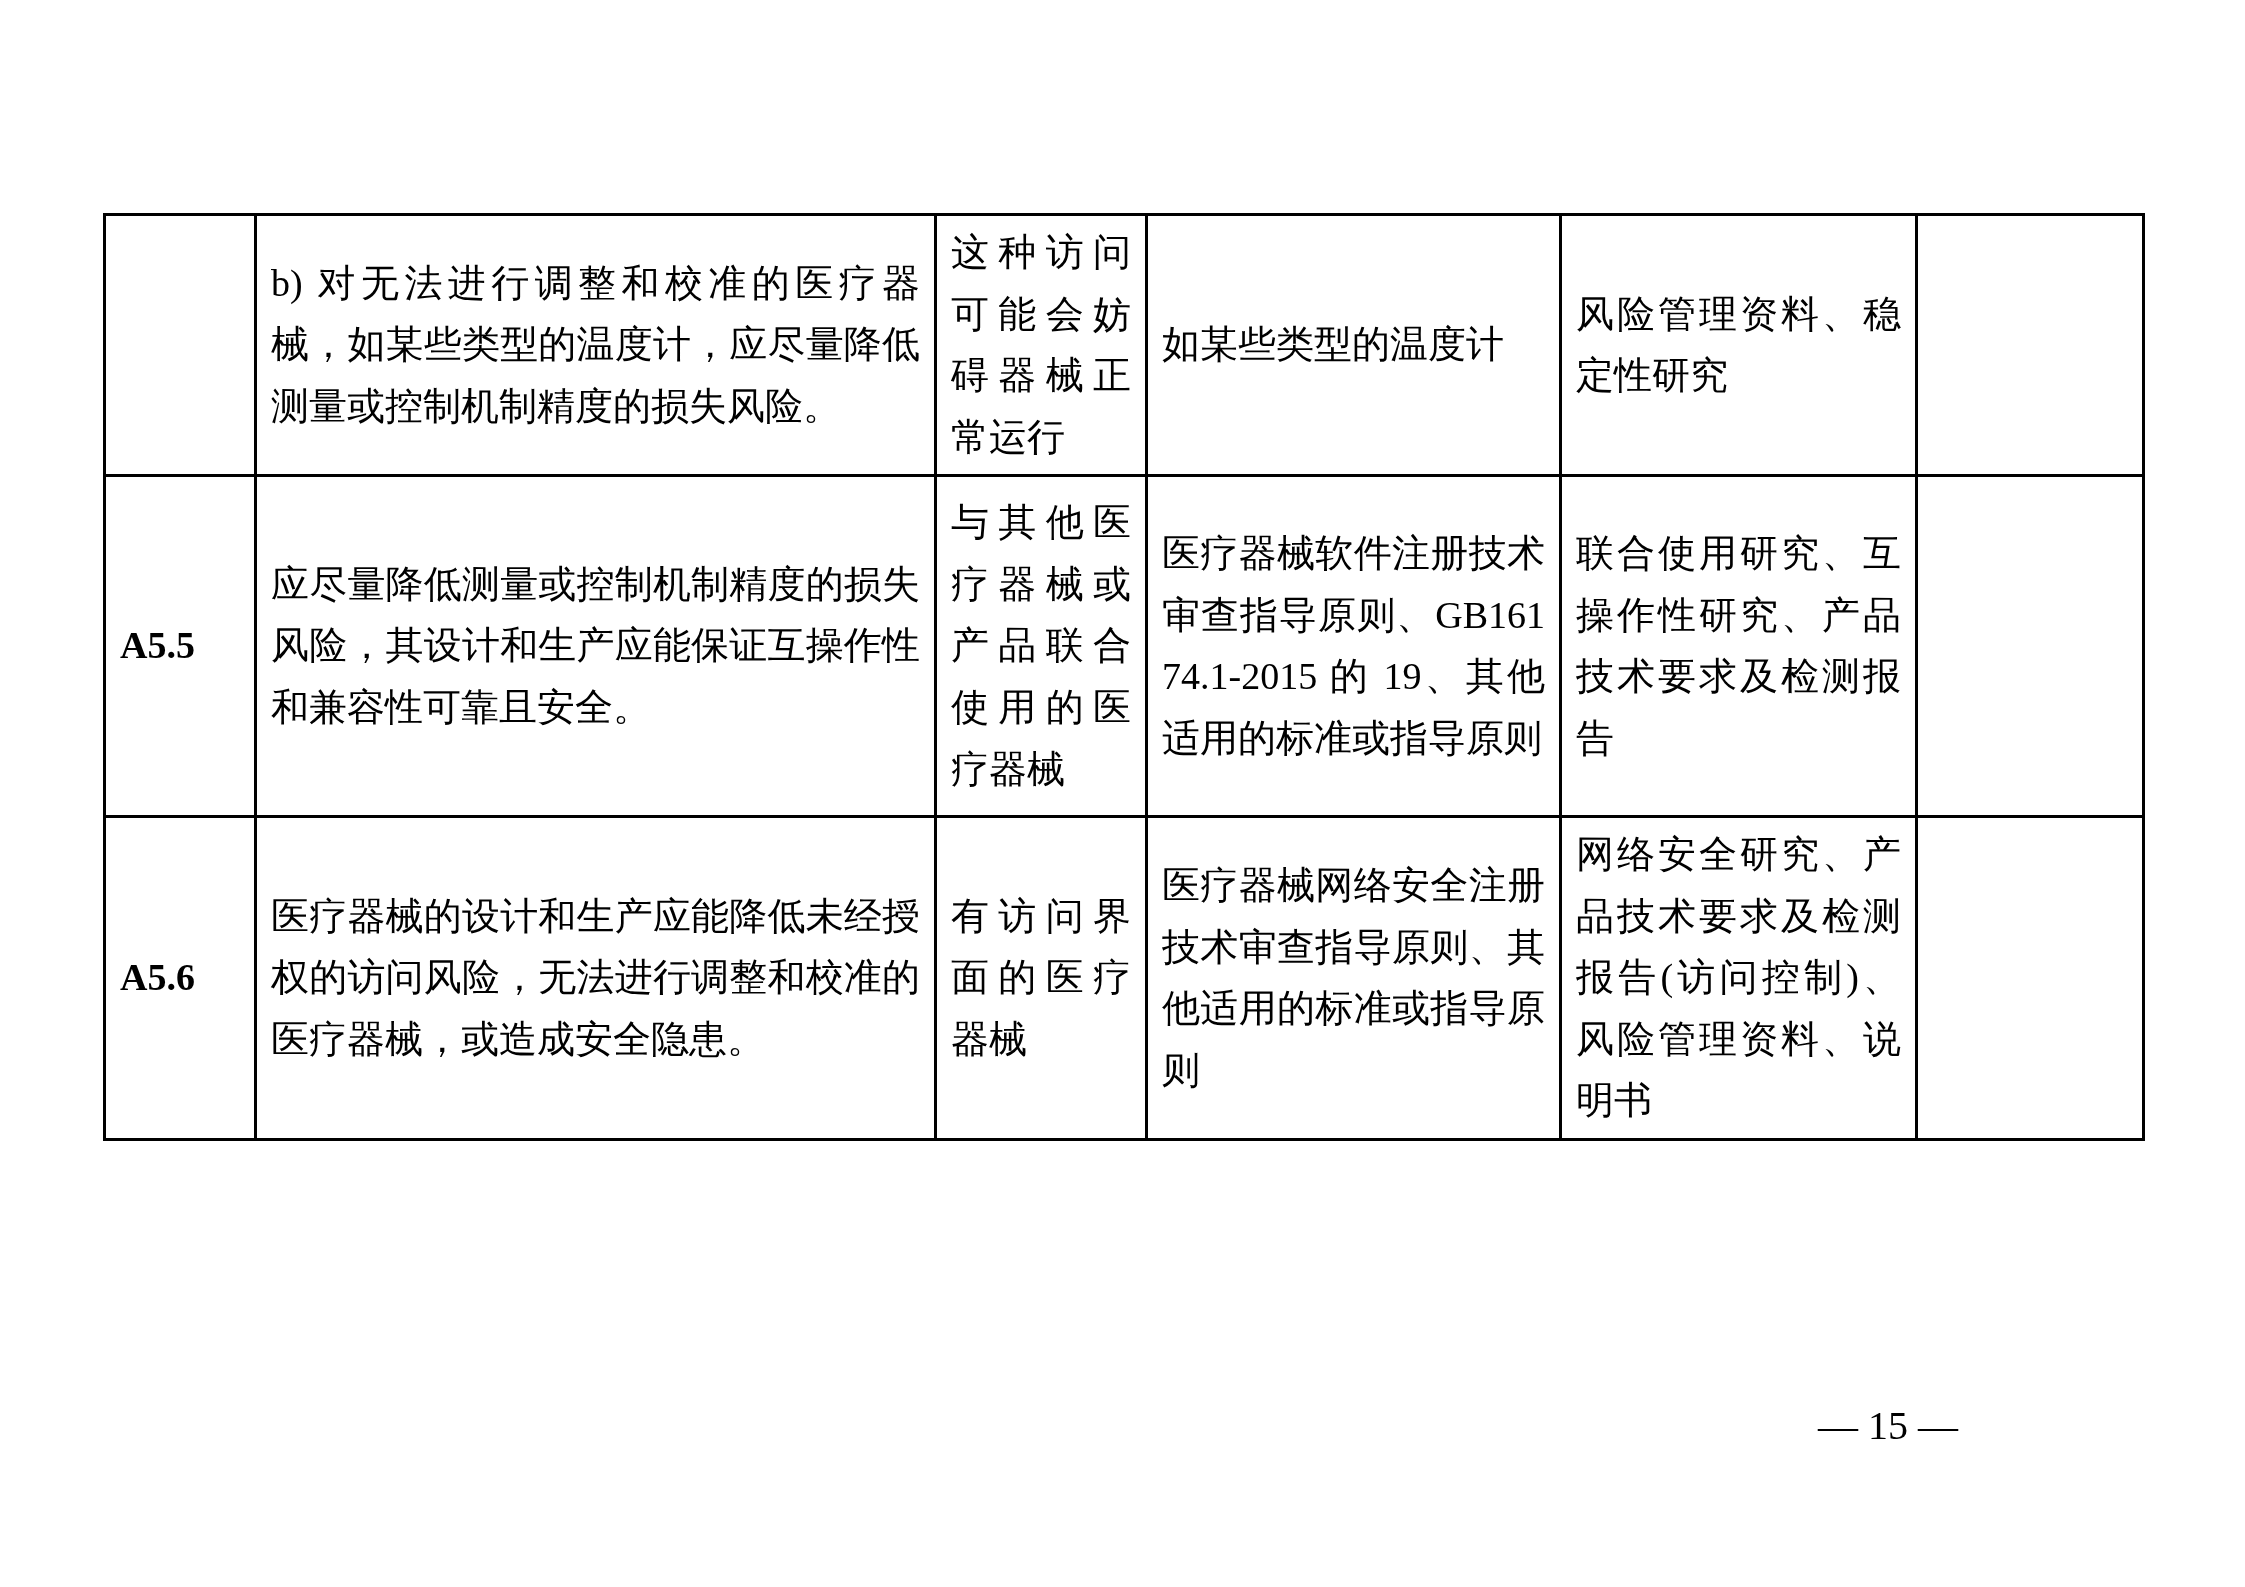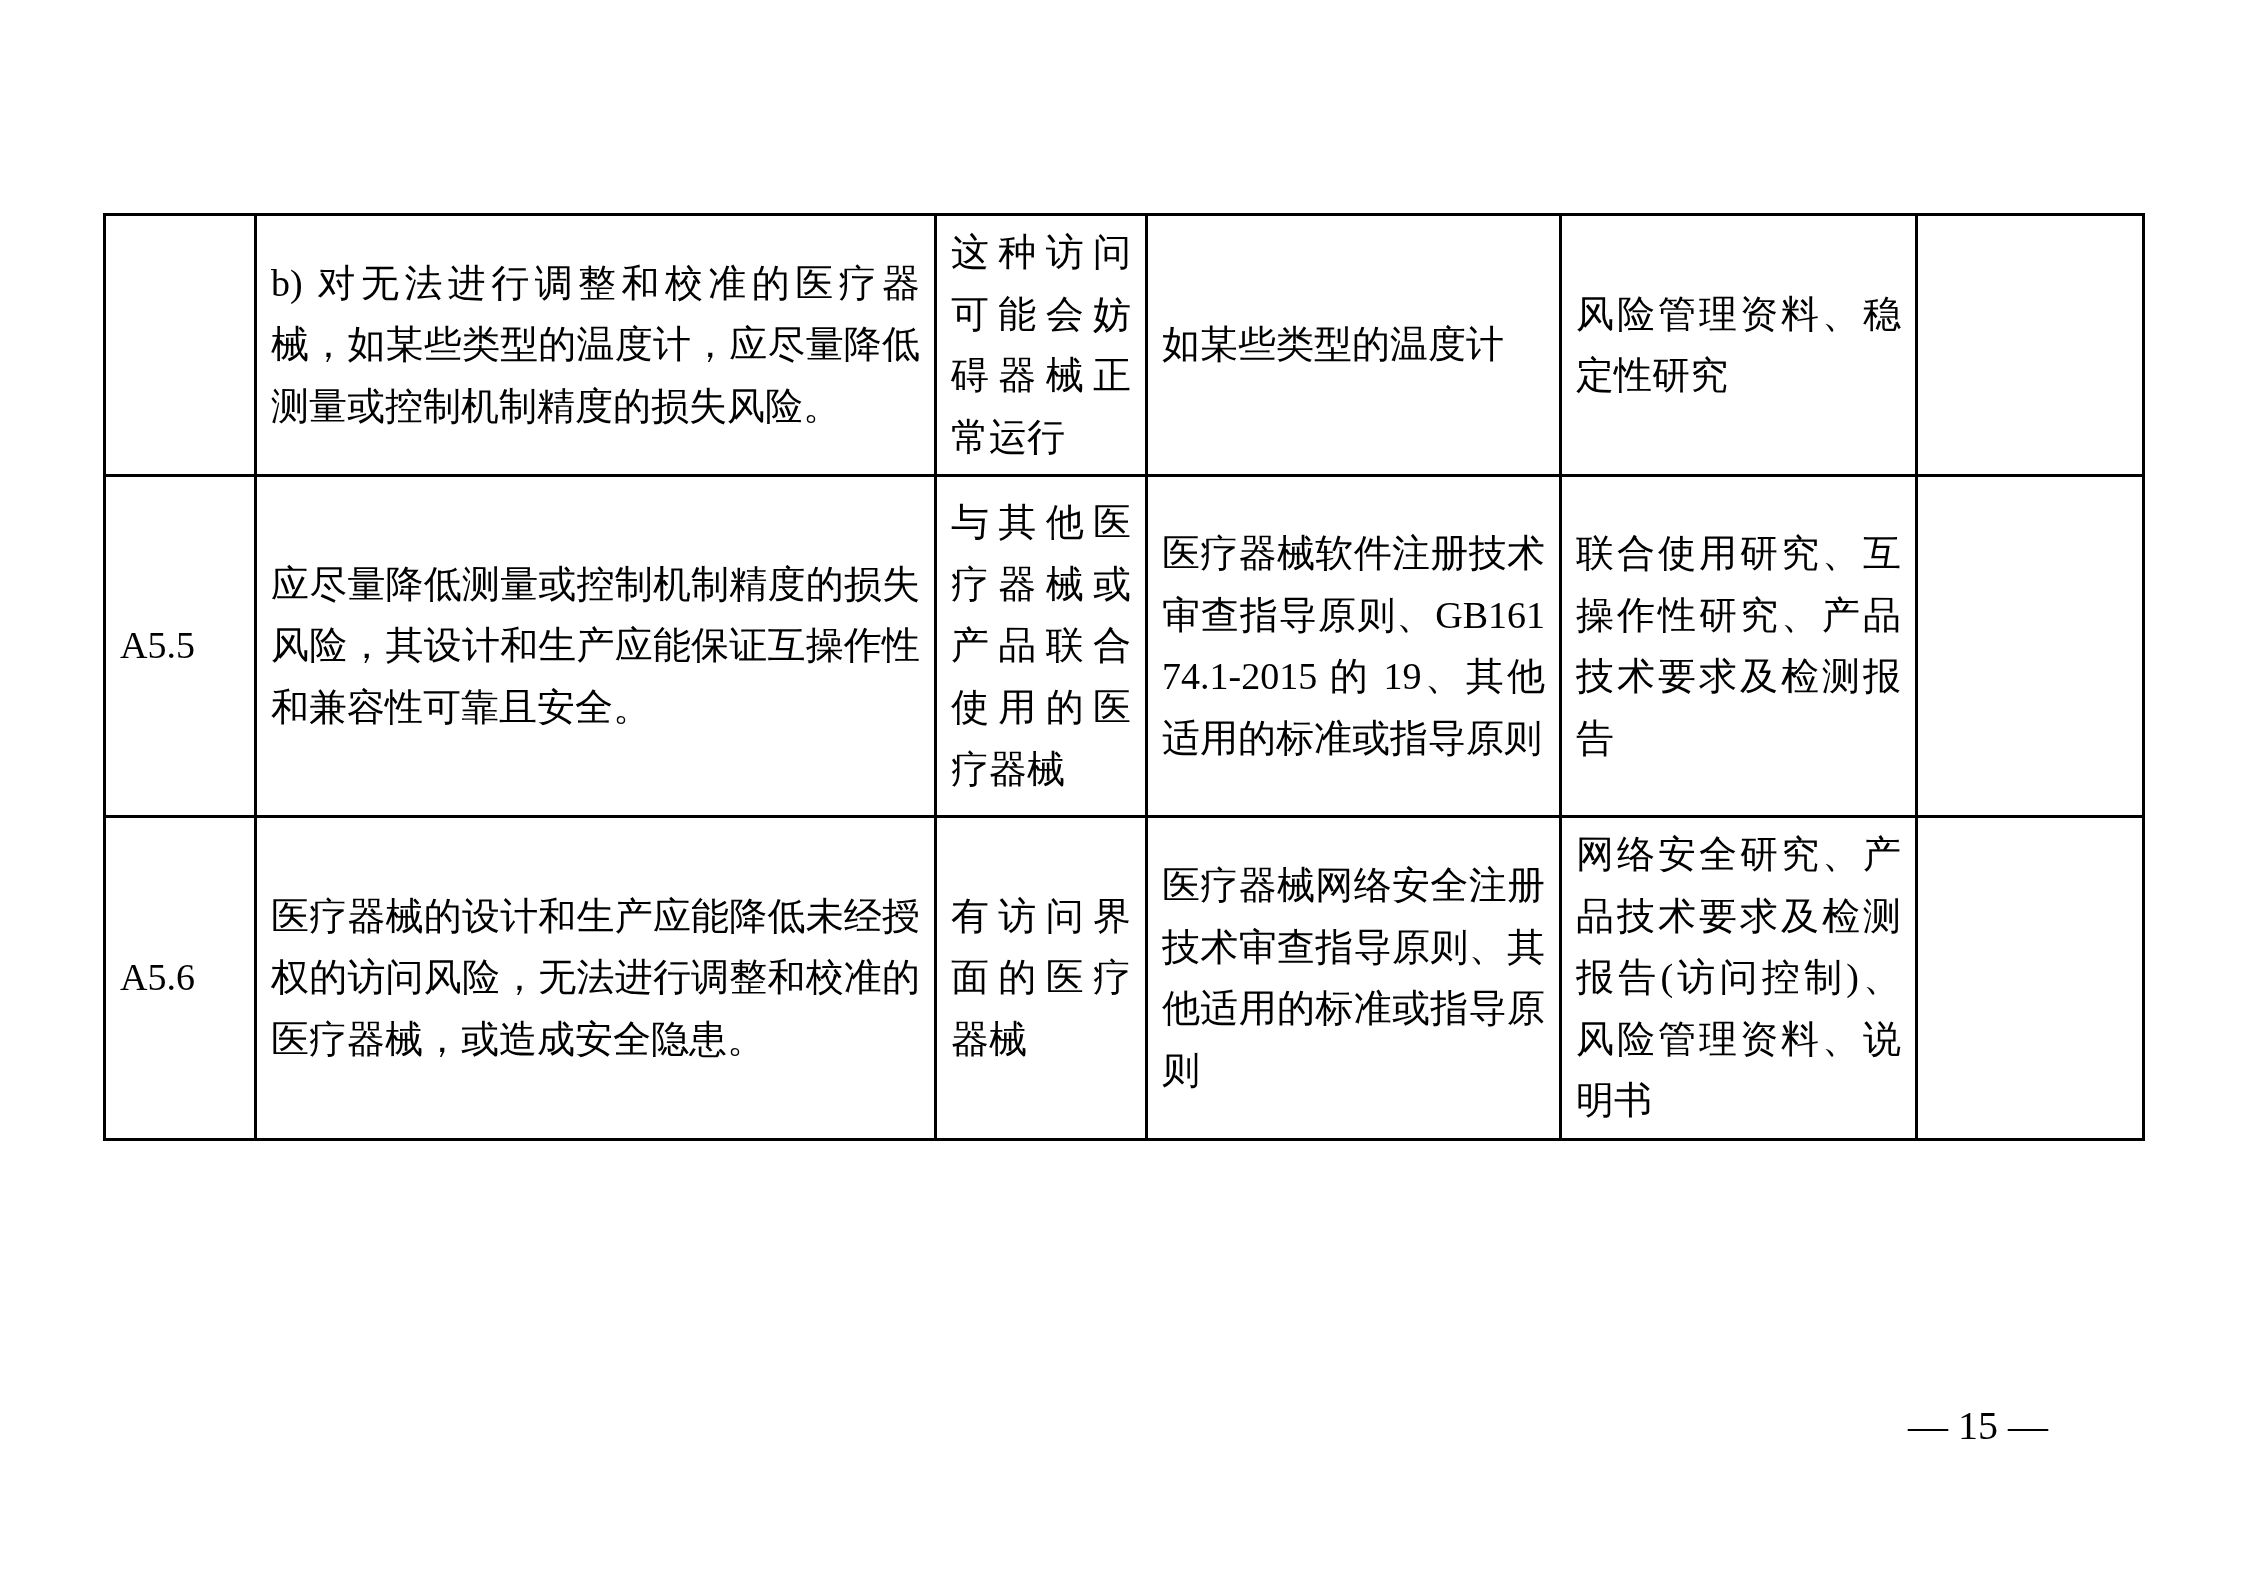--- a/index.html
+++ b/index.html
@@ -31,31 +31,32 @@
     padding: 6px 14px;
     box-sizing: border-box;
     overflow: hidden;
     word-break: break-all;
   }
   td.c-id {
     font-size: 40px;
     padding-left: 12px;
     text-align: left;
     word-break: normal;
+    font-weight: bold;
   }
   td.c-req, td.c-dev, td.c-std, td.c-doc {
     text-align: justify;
     text-justify: inter-character;
   }
   tr.r1 { height: 233px; }
   tr.r2 { height: 341px; }
   tr.r3 { height: 262px; }
   .page-number {
     position: absolute;
-    left: 1908px;
+    left: 1818px;
     top: 1402px;
     font-size: 40px;
     line-height: 1.2;
     white-space: pre;
   }
 </style>
 </head>
 <body>
 
 <table class="doc-table">

